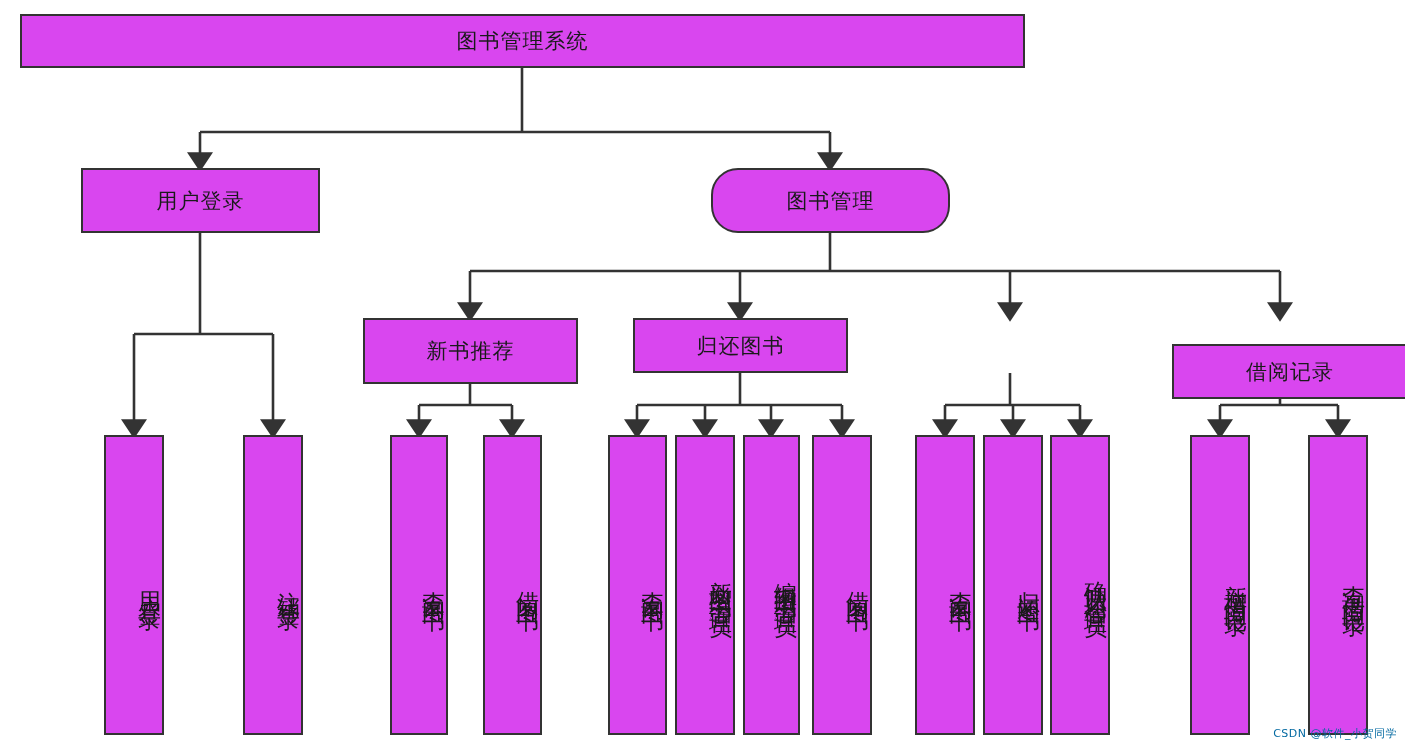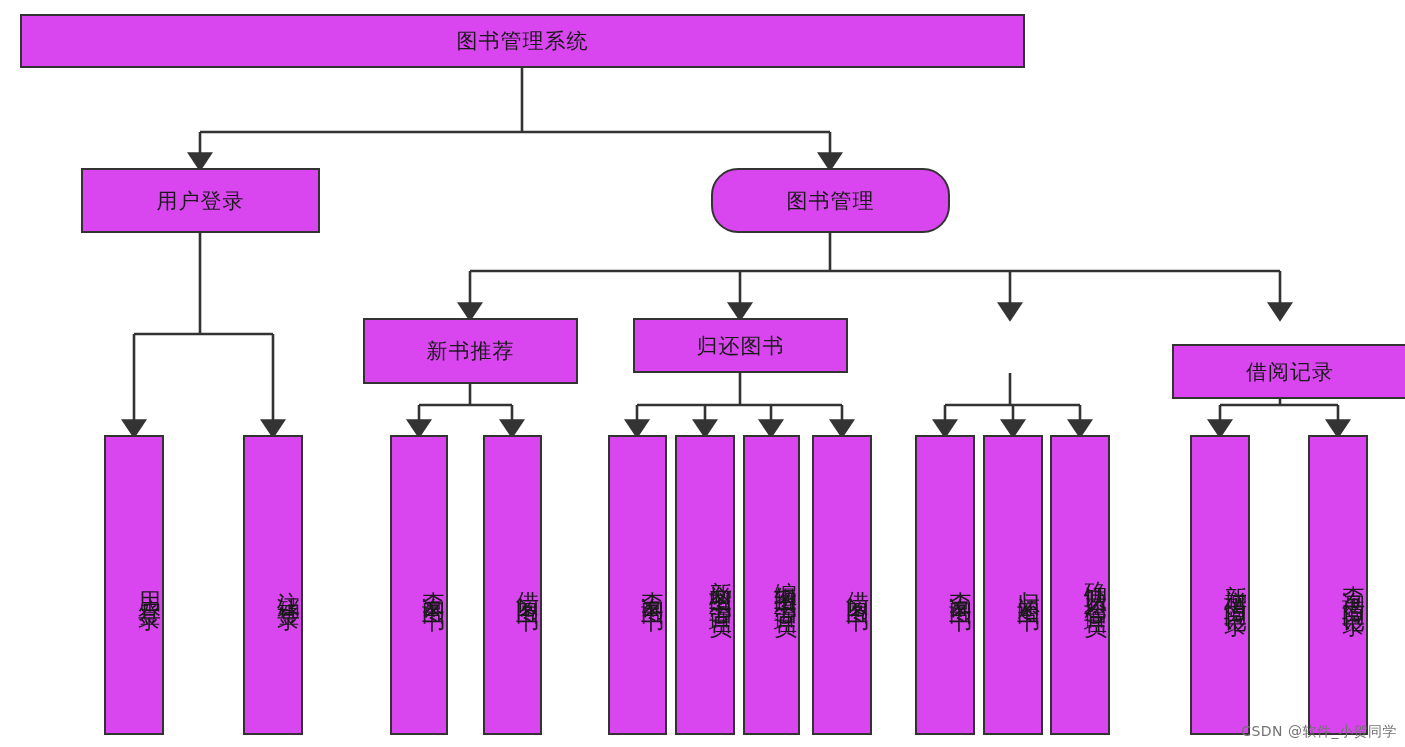--- a/index.html
+++ b/index.html
@@ -7,22 +7,22 @@
        font-family:"DejaVu Sans","Liberation Sans",sans-serif;}
   #diagram{position:absolute;left:0;top:0;width:1405px;height:747px;}
   .node{position:absolute;box-sizing:border-box;background:#d946ef;
         border:2.5px solid #333333;display:flex;align-items:center;
         justify-content:center;color:#1a1a1a;}
   .node.h{font-size:21px;letter-spacing:1px;}
   .node.v{writing-mode:vertical-rl;text-orientation:upright;
           font-size:23px;letter-spacing:6px;line-height:1.05;
           padding:8px 0;align-items:flex-start;justify-content:center;}
   .node.v.tall{letter-spacing:5px;}
-  .watermark{position:absolute;right:8px;bottom:6px;font-size:14px;
-             color:#737373;white-space:nowrap;letter-spacing:0.5px;}
+  .watermark{position:absolute;right:8px;bottom:6px;font-size:11px;
+             color:#0369a1;white-space:nowrap;letter-spacing:0.5px;}
   svg.links{position:absolute;left:0;top:0;width:1405px;height:747px;
             pointer-events:none;}
 </style>
 </head>
 <body>
 
 <div id="diagram">
 
   <svg class="links" viewBox="0 0 1405 747">
     <defs>

